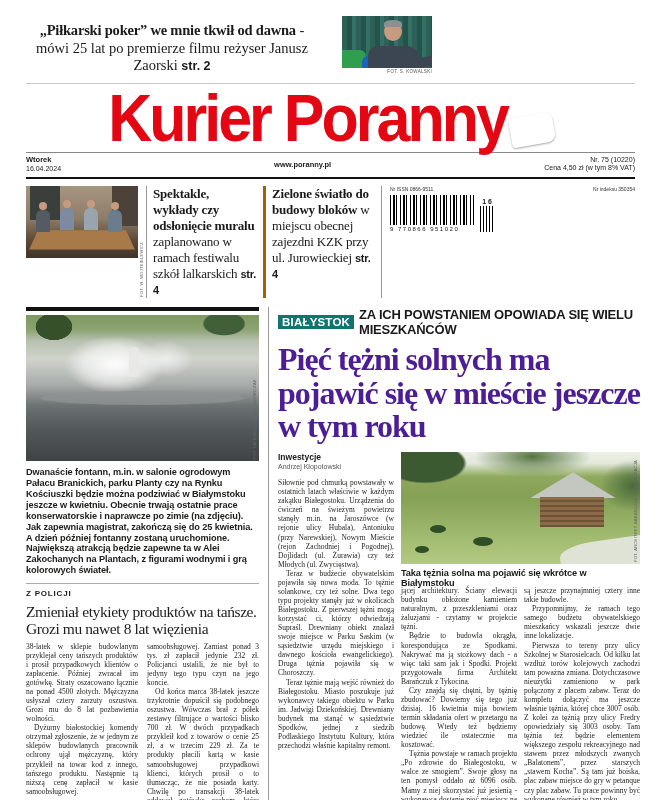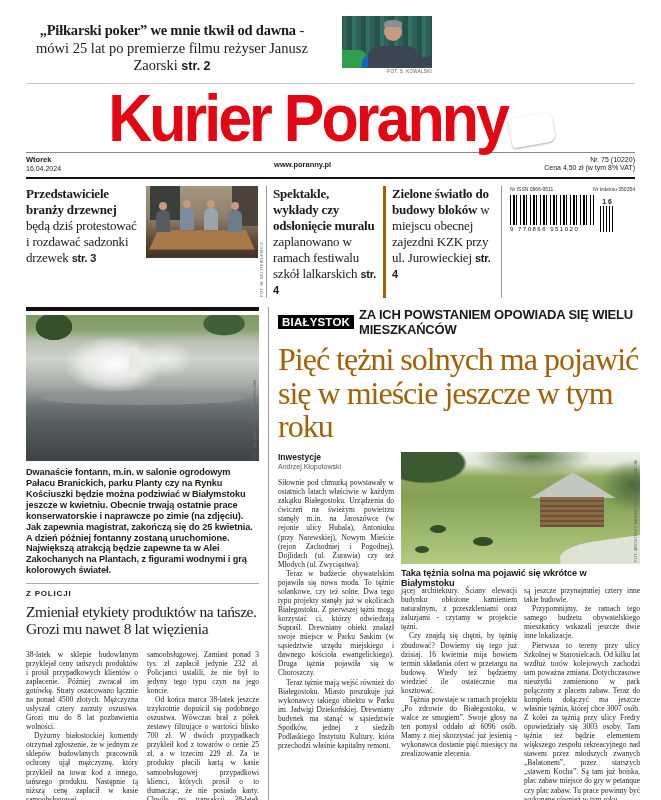--- a/index.html
+++ b/index.html
@@ -87,31 +87,31 @@
       radial-gradient(ellipse 30px 22px at 12% 8%, #37502c 0%, #37502c 60%, rgba(55,80,44,0) 62%),
       radial-gradient(ellipse 36px 20px at 85% 6%, #41603a 0%, #41603a 55%, rgba(65,96,58,0) 60%),
       linear-gradient(180deg,#7e9a62 0%,#8ba371 10%,#b9c1b2 18%,#cfd3cc 30%,#a7aca9 48%,#6d7274 62%,#53585a 78%,#3f4345 100%); }
   .fountain-photo .statue { position:absolute; left:44%; top:22%; width:10px; height:30px; background:#e8e8e4; border-radius:5px 5px 2px 2px; opacity:.9; }
   .fountain-photo .rim { position:absolute; left:6%; top:52%; width:88%; height:14px; background:#8e9294; border-radius:50%; opacity:.8; }
   .fountain-caption { font-size:9.2px; font-weight:bold; line-height:1.18; color:#1d1d1b; padding:6px 0 7px 0; letter-spacing:-0.1px; }
   .sep { border-top:1px solid #aaa; }
 
   .police { padding-top:5px; }
   .police-label { font-size:8px; font-weight:bold; letter-spacing:0.8px; margin-bottom:5px; }
-  .police-headline { font-family:"Liberation Serif",serif; font-weight:normal; font-size:15.5px; line-height:1.12; letter-spacing:-0.4px; color:#1c1c1c; margin-bottom:12px; }
+  .police-headline { font-family:"Liberation Serif",serif; font-weight:normal; font-size:15.5px; line-height:1.12; letter-spacing:-0.4px; color:#1c1c1c; margin-bottom:4px; }
   .police-cols { display:flex; gap:9px; height:205px; overflow:hidden; }
   .police-col { width:112px; }
   .bodytext { font-family:"Liberation Serif",serif; font-size:7.5px; line-height:1.21; text-align:justify; color:#1d1d1b; hyphens:auto; }
   .bodytext p { margin:0; }
   .bodytext p + p { text-indent:8px; }
 
   .kicker { display:flex; align-items:center; gap:5px; margin-bottom:6px; }
-  .kicker-tag { background:#000000; color:#fff; font-weight:bold; font-size:11.5px; padding:1px 4px; letter-spacing:0.2px; }
+  .kicker-tag { background:#0f766e; color:#fff; font-weight:bold; font-size:11.5px; padding:1px 4px; letter-spacing:0.2px; }
   .kicker-text { font-weight:bold; font-size:13px; letter-spacing:-0.2px; }
-  .main-headline { font-family:"Liberation Serif",serif; font-weight:normal; font-size:32px; line-height:1.04; letter-spacing:-1px; color:#a16207; margin-bottom:9px; }
+  .main-headline { font-family:"Liberation Serif",serif; font-weight:bold; font-size:32px; line-height:1.04; letter-spacing:-1px; color:#4c1d95; margin-bottom:9px; }
 
   .article { position:relative; display:flex; gap:7px; height:372px; overflow:hidden; }
   .a-col { width:116px; }
   .a-col2, .a-col3 { padding-top:134px; }
   .section-label { font-weight:bold; font-size:8.5px; }
   .byline { font-size:7px; color:#555; margin:1px 0 8px 0; }
   .lead { font-weight:bold; font-size:9px; line-height:1.25; letter-spacing:-0.1px; margin-bottom:7px; text-align:justify; }
   .tezna-block { position:absolute; left:123px; top:0; right:0; }
   .tezna-photo { width:100%; height:112px; position:relative; overflow:hidden;
     background:
@@ -164,23 +164,20 @@
       <span>16.04.2024</span>
     </div>
     <div class="center">www.poranny.pl</div>
     <div class="right">
       <span>Nr. 75 (10220)</span><br>
       <span>Cena 4,50 zł (w tym 8% VAT)</span>
     </div>
   </div>
 
   <div class="teaser-row">
-    <div class="teaser t1">
-      <b>Przedstawiciele branży drzewnej</b><span> będą dziś protestować i rozdawać sadzonki drzewek </span><span class="pageref">str. 3</span>
-    </div>
     <div class="t-photo-wrap">
       <div class="t-photo">
         <div class="win"></div>
         <div class="shelf"></div>
         <div class="table"></div>
         <div class="p" style="left:10px;bottom:26px;background:#555a63;"></div>
         <div class="p" style="left:34px;bottom:28px;background:#7d8aa0;"></div>
         <div class="p" style="left:58px;bottom:28px;background:#9aa4ad;"></div>
         <div class="p" style="left:82px;bottom:26px;background:#6b7c8d;"></div>
       </div>
@@ -250,20 +247,21 @@
           <div class="byline">Andrzej Kłopotowski</div>
           <div class="bodytext">
               <p>Siłownie pod chmurką powstawały w ostatnich latach właściwie w każdym zakątku Białegostoku. Urządzenia do ćwiczeń na świeżym powietrzu stanęły m.in. na Jaroszówce (w rejonie ulicy Hubala), Antoniuku (przy Narewskiej), Nowym Mieście (rejon Zachodniej i Pogodnej), Dojlidach (ul. Żurawia) czy też Młodych (ul. Zwycięstwa).</p>
               <p>Teraz w budżecie obywatelskim pojawiła się nowa moda. To tężnie solankowe, czy też solne. Dwa tego typu projekty stanęły już w okolicach Białegostoku. Z pierwszej tężni mogą korzystać ci, którzy odwiedzają Supraśl. Drewniany obiekt znalazł swoje miejsce w Parku Saskim (w sąsiedztwie urzędu miejskiego i dawnego kościoła ewangelickiego). Druga tężnia pojawiła się w Choroszczy.</p>
               <p>Teraz tężnie mają wejść również do Białegostoku. Miasto poszukuje już wykonawcy takiego obiektu w Parku im. Jadwigi Dziekońskiej. Drewniany budynek ma stanąć w sąsiedztwie Spodków, jednej z siedzib Podlaskiego Instytutu Kultury, która przechodzi właśnie kapitalny remont.</p>
             </div>
         </div>
         <div class="a-col a-col2">
           <div class="bodytext">
               <p>jącej architektury. Ściany elewacji budynku obłożone kamieniem naturalnym, z przeszkleniami oraz żaluzjami - czytamy w projekcie tężni.</p>
+              <p>Będzie to budowla okrągła, korespondująca ze Spodkami. Nakrywać ma ją stożkowy dach - a więc taki sam jak i Spodki. Projekt przygotowała firma Architekt Barańczuk z Tykocina.</p>
               <p>Czy znajdą się chętni, by tężnię zbudować? Dowiemy się tego już dzisiaj. 16 kwietnia mija bowiem termin składania ofert w przetargu na budowę. Wtedy też będziemy wiedzieć ile ostatecznie ma kosztować.</p>
               <p>Tężnia powstaje w ramach projektu „Po zdrowie do Białegostoku, w walce ze smogiem”. Swoje głosy na ten pomysł oddało aż 6096 osób. Mamy z niej skorzystać już jesienią - wykonawca dostanie pięć miesięcy na zrealizowanie zlecenia.</p>
             </div>
         </div>
         <div class="a-col a-col3">
           <div class="bodytext">
               <p>są jeszcze przynajmniej cztery inne takie budowle.</p>
               <p>Przypomnijmy, że ramach tego samego budżetu obywatelskiego mieszkańcy wskazali jeszcze dwie inne lokalizacje.</p>
               <p>Pierwsza to tereny przy ulicy Szkolnej w Starosielcach. Od kilku lat wzdłuż torów kolejowych zachodzi tam poważna zmiana. Dotychczasowe nieużytki zamieniono w park połączony z placem zabaw. Teraz do kompletu dołączyć ma jeszcze właśnie tężnia, której chce 3007 osób. Z kolei za tężnią przy ulicy Fredry opowiedziały się 3003 osoby. Tam tężnia też będzie elementem większego zespołu rekreacyjnego nad stawem przez młodszych zwanych „Balatonem”, przez starszych „stawem Kocha”. Są tam już boiska, plac zabaw miejsce do gry w petanque czy plac zabaw. Tu prace powinny być wykonane również w tym roku.</p>
             </div>

